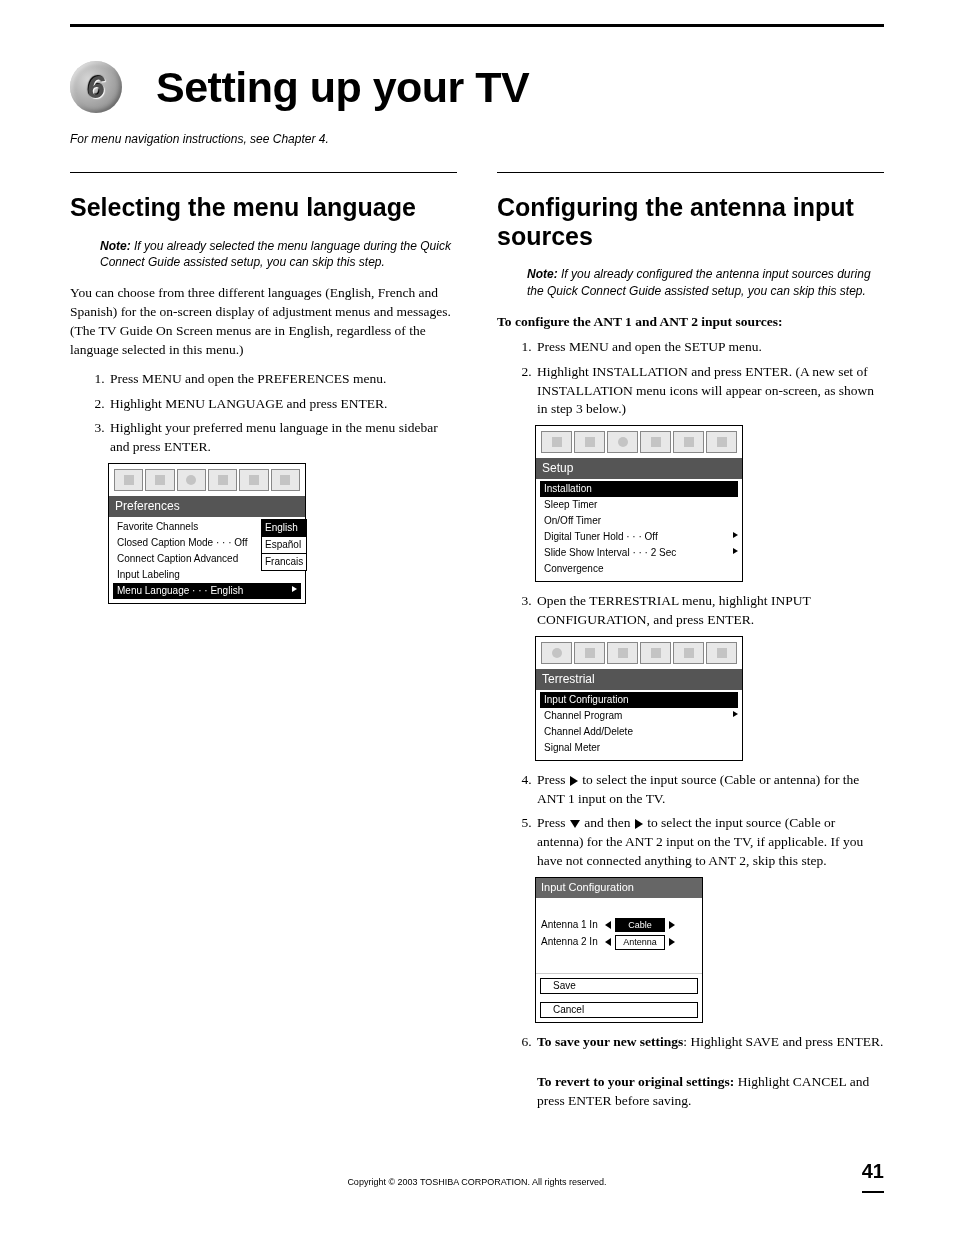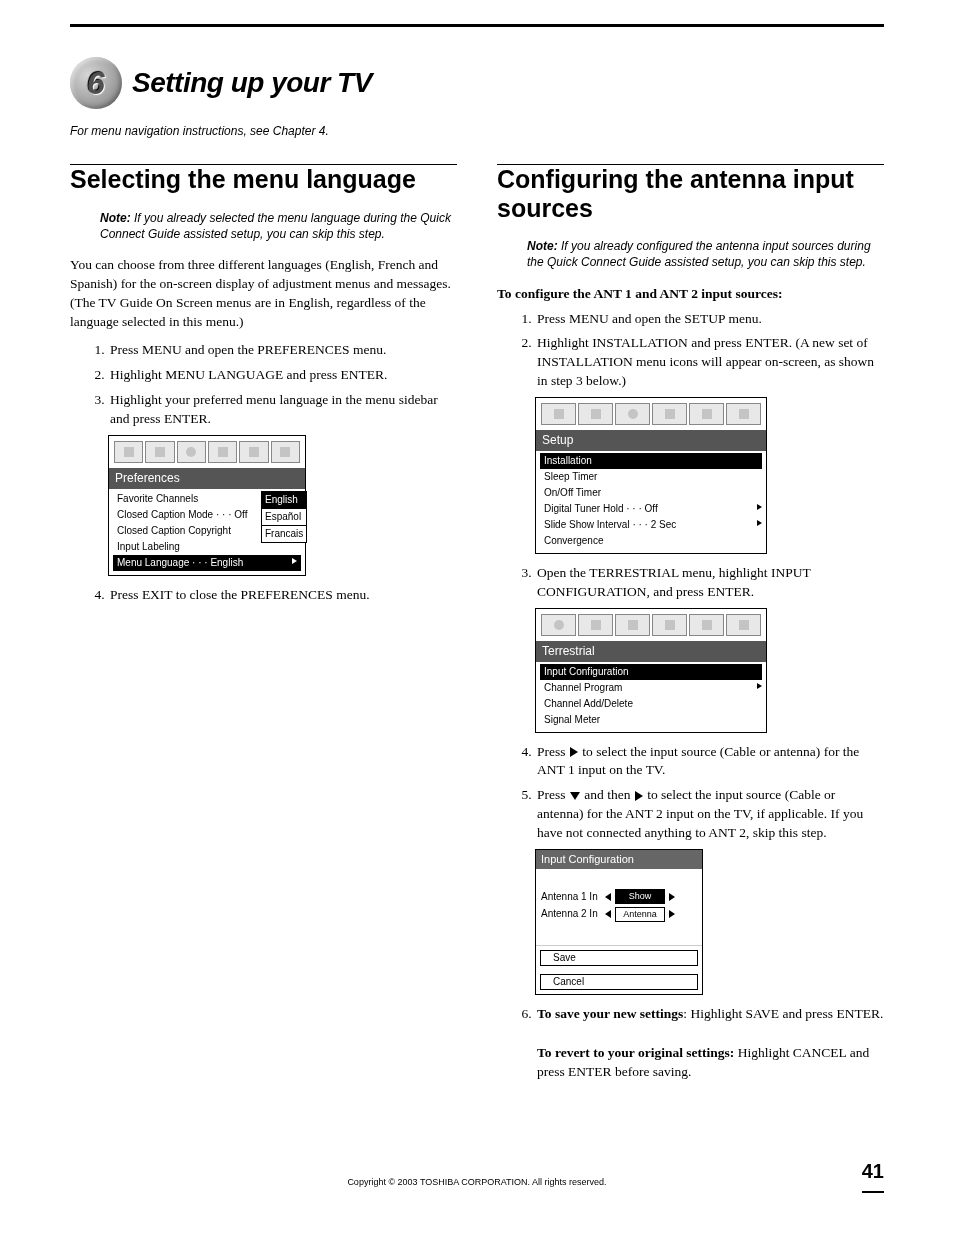--- a/index.html
+++ b/index.html
@@ -22,53 +22,53 @@
     display: flex; align-items: center; justify-content: center;
     box-shadow: inset -2px -2px 4px rgba(0,0,0,.3), inset 2px 2px 4px rgba(255,255,255,.6);
   }
   .chapter-badge span {
     font-family: 'Arial Black', Arial, sans-serif;
     font-size: 32px; font-weight: 900; font-style: italic;
     color: #505050; text-shadow: 1px 1px 1px #fff, -1px -1px 1px #000;
   }
   .chapter-title {
     font-family: Arial, Helvetica, sans-serif;
-    font-weight: bold; font-style: italic;
-    font-size: 28px; letter-spacing: -0.5px;
+    font-weight: bold; 
+    font-size: 43px; letter-spacing: -0.5px; margin-left: 24px;
   }
   .intro-note {
     font-family: Arial, Helvetica, sans-serif;
     font-style: italic; font-size: 12px; margin-bottom: 24px;
   }
   .columns { display: flex; gap: 40px; }
   .col { flex: 1; min-width: 0; }
   .section-title {
     font-family: Arial, Helvetica, sans-serif;
     font-weight: bold; font-size: 25px;
-    border-top: 1px solid #000; padding-top: 0;
+    border-top: 1px solid #000; padding-top: 20px;
     margin-bottom: 16px; line-height: 1.15;
   }
   .note-box {
     font-family: Arial, Helvetica, sans-serif;
     font-style: italic; font-size: 12px;
     margin: 0 0 14px 30px; line-height: 1.35;
   }
   .note-box .label { font-weight: bold; }
   p.body { margin-bottom: 10px; font-size: 13.5px; }
   .subhead { font-weight: bold; margin: 6px 0 6px 0; font-size: 13.5px; }
   ol.steps { list-style: decimal; margin-left: 38px; font-size: 13.5px; }
   ol.steps li { margin-bottom: 6px; padding-left: 2px; }
   .inline-bold { font-weight: bold; }
   .triangle-right { display:inline-block; border-left:8px solid #000; border-top:5px solid transparent; border-bottom:5px solid transparent; vertical-align:middle; margin:0 1px; }
   .triangle-down { display:inline-block; border-top:8px solid #000; border-left:5px solid transparent; border-right:5px solid transparent; vertical-align:middle; margin:0 1px; }
   .triangle-left-small { display:inline-block; border-right:6px solid #000; border-top:4px solid transparent; border-bottom:4px solid transparent; }
   .triangle-right-small { display:inline-block; border-left:6px solid #000; border-top:4px solid transparent; border-bottom:4px solid transparent; }
 
   .menu-fig { border:1px solid #000; width: 198px; background:#fff; margin: 6px 0 10px 38px; font-family: Arial, Helvetica, sans-serif; }
-  .menu-fig.wide { width: 232px; }
+  .menu-fig.wide { width: 208px; }
   .icon-row { display:flex; padding:5px; gap:2px; }
   .icon-cell {
     flex:1; height:22px; border:1px solid #888; background:#e8e8e8;
     display:flex; align-items:center; justify-content:center;
   }
   .icon-cell svg { opacity:.45; }
   .menu-title-bar {
     background:#555; color:#fff; font-family:Arial, sans-serif;
     font-size:12px; padding:2px 6px; font-weight:normal;
   }
@@ -170,35 +170,32 @@
             <svg width="14" height="14">
               <rect x="2" y="2" width="10" height="10" fill="#999"></rect>
             </svg>
           </div>
       </div>
       <div class="menu-title-bar">Preferences</div>
       <div class="menu-body-wrap" style="position:relative;">
         <div class="menu-body" id="prefs-body">
             <div class="menu-row">Favorite Channels</div>
             <div class="menu-row">Closed Caption Mode · · · Off<span class="tri"></span></div>
-            <div class="menu-row">Closed Caption Copyright</div>
+            <div class="menu-row">Connect Caption Advanced</div>
             <div class="menu-row">Input Labeling</div>
             <div class="menu-row hl">Menu Language · · · English<span class="tri"></span></div>
           </div>
         <div class="side-options" id="prefs-side" style="top:2px;">
             <div class="hl">English</div>
             <div>Español</div>
             <div>Francais</div>
           </div>
       </div>
     </div>
 
-    <ol class="steps" start="4">
-      <li>Press EXIT to close the PREFERENCES menu.</li>
-    </ol>
   </div>
 
   <div class="col">
     <h2 class="section-title">Configuring the antenna input sources</h2>
 
     <div class="note-box">
       <span class="label">Note:</span>
       <span>If you already configured the antenna input sources during the Quick Connect Guide assisted setup, you can skip this step.</span>
     </div>
 
@@ -307,21 +304,21 @@
         <span>Press </span><span class="triangle-down"></span><span> and then </span><span class="triangle-right"></span><span> to select the input source (Cable or antenna) for the ANT 2 input on the TV, if applicable. If you have not connected anything to ANT 2, skip this step.</span>
       </li>
     </ol>
 
     <div class="input-config">
       <div class="ic-title">Input Configuration</div>
       <div class="ic-body" id="ic-body">
           <div class="ic-row">
             <span class="lbl">Antenna 1 In</span>
             <span class="triangle-left-small"></span>
-            <span class="val hl">Show</span>
+            <span class="val hl">Cable</span>
             <span class="triangle-right-small"></span>
           </div>
           <div class="ic-row">
             <span class="lbl">Antenna 2 In</span>
             <span class="triangle-left-small"></span>
             <span class="val">Antenna</span>
             <span class="triangle-right-small"></span>
           </div>
         </div>
       <div class="ic-btns">

